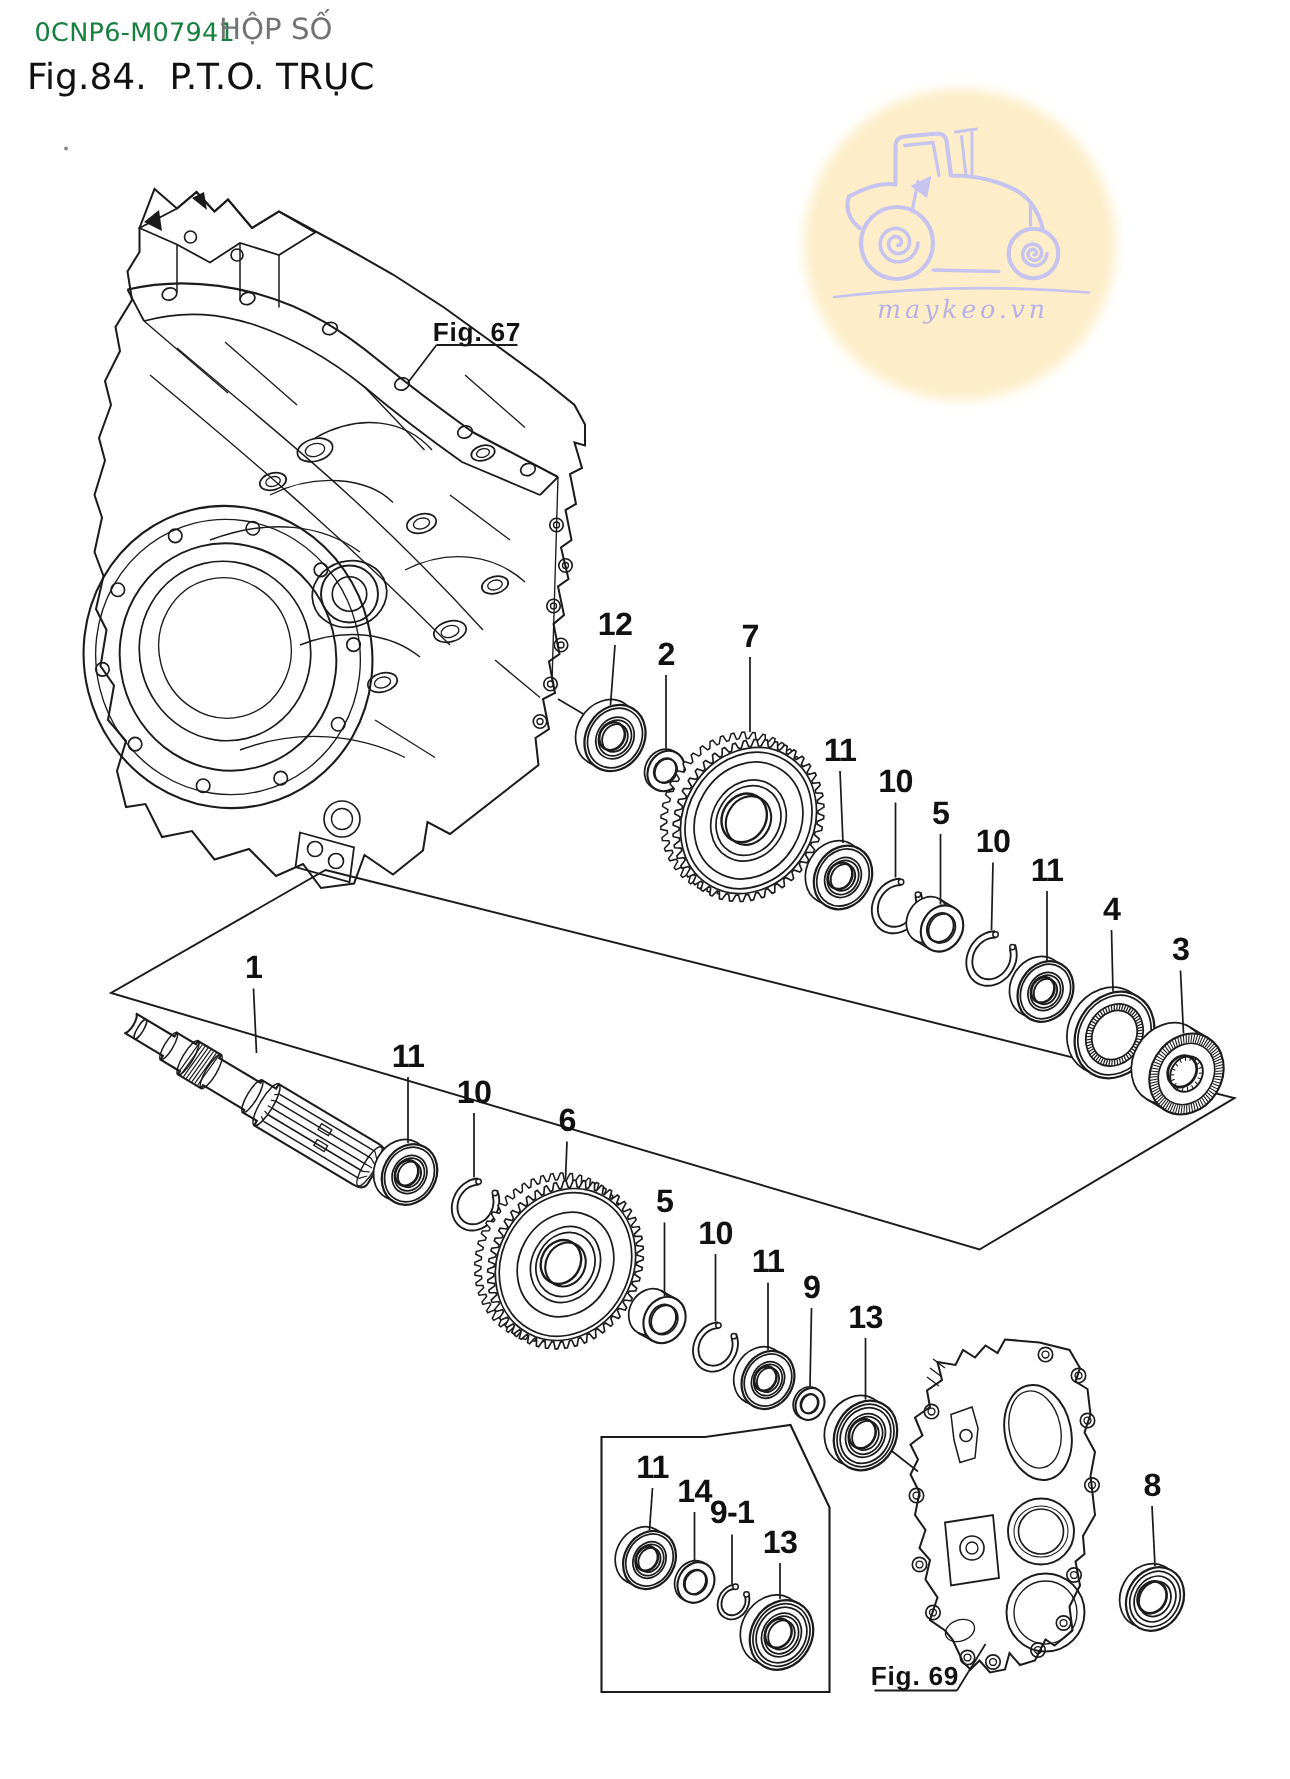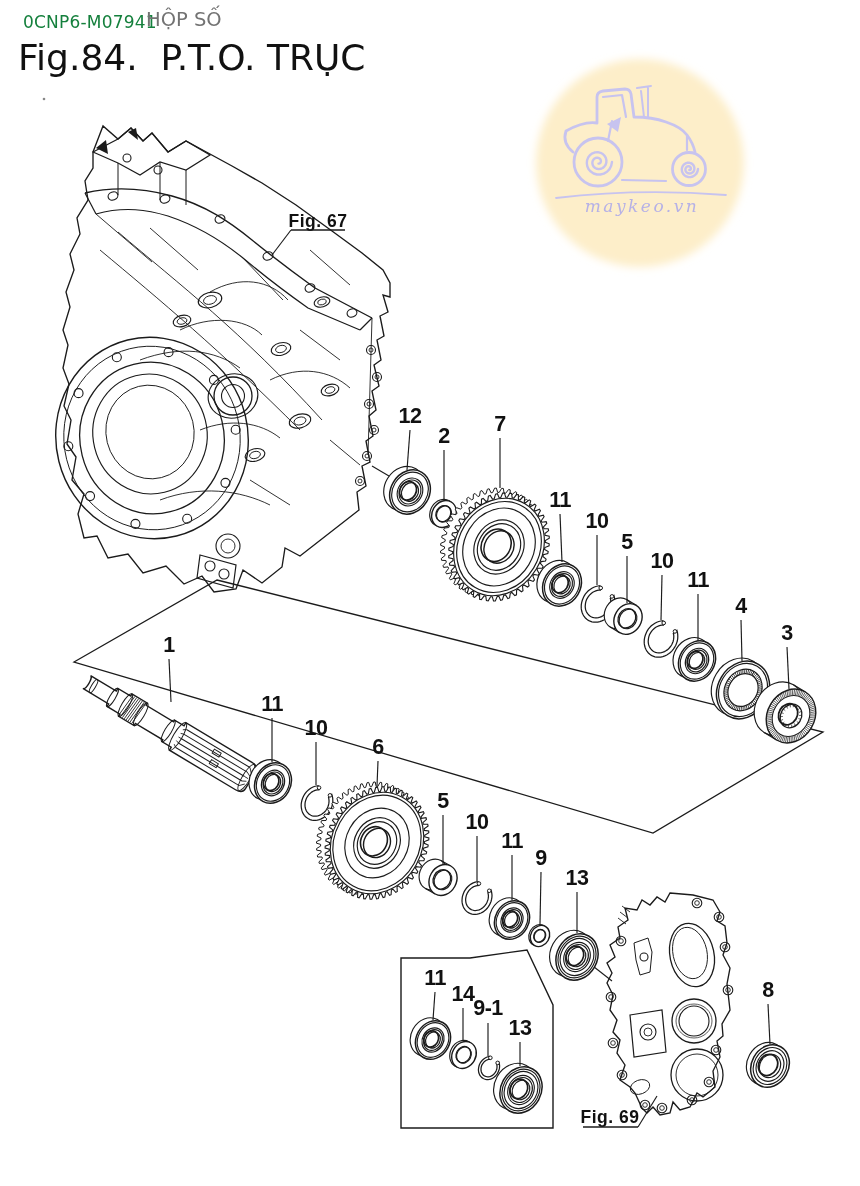--- a/index.html
+++ b/index.html
@@ -1,21 +1,21 @@
 <!DOCTYPE html>
 <html><head>
 <meta charset="utf-8">
 <style>
   html,body{margin:0;padding:0;}
   body{width:860px;height:1186px;position:relative;background:#fff;overflow:hidden;
        font-family:"DejaVu Sans",sans-serif;}
   #fig{position:absolute;left:0;top:0;}
   .hdr-code{position:absolute;left:23px;top:12px;font-size:17px;color:#15803d;letter-spacing:0.2px;text-align:right;}
   .hdr-section{position:absolute;left:146px;top:8px;font-size:19.5px;color:#737373;}
-  .hdr-title{position:absolute;left:18px;top:37px;font-size:36px;color:#111;white-space:pre;}
+  .hdr-title{position:absolute;left:18px;top:37px;font-size:24px;color:#111;white-space:pre;}
 </style>
 </head>
 <body>
 
 <svg id="fig" width="860" height="1186" viewBox="0 0 860 1186">
     <g>
       <filter id="wmblur" x="-30%" y="-30%" width="160%" height="160%">
         <feGaussianBlur stdDeviation="4"></feGaussianBlur>
       </filter>
       <circle cx="640" cy="163" r="104" fill="#fdeec9" filter="url(#wmblur)"></circle>

